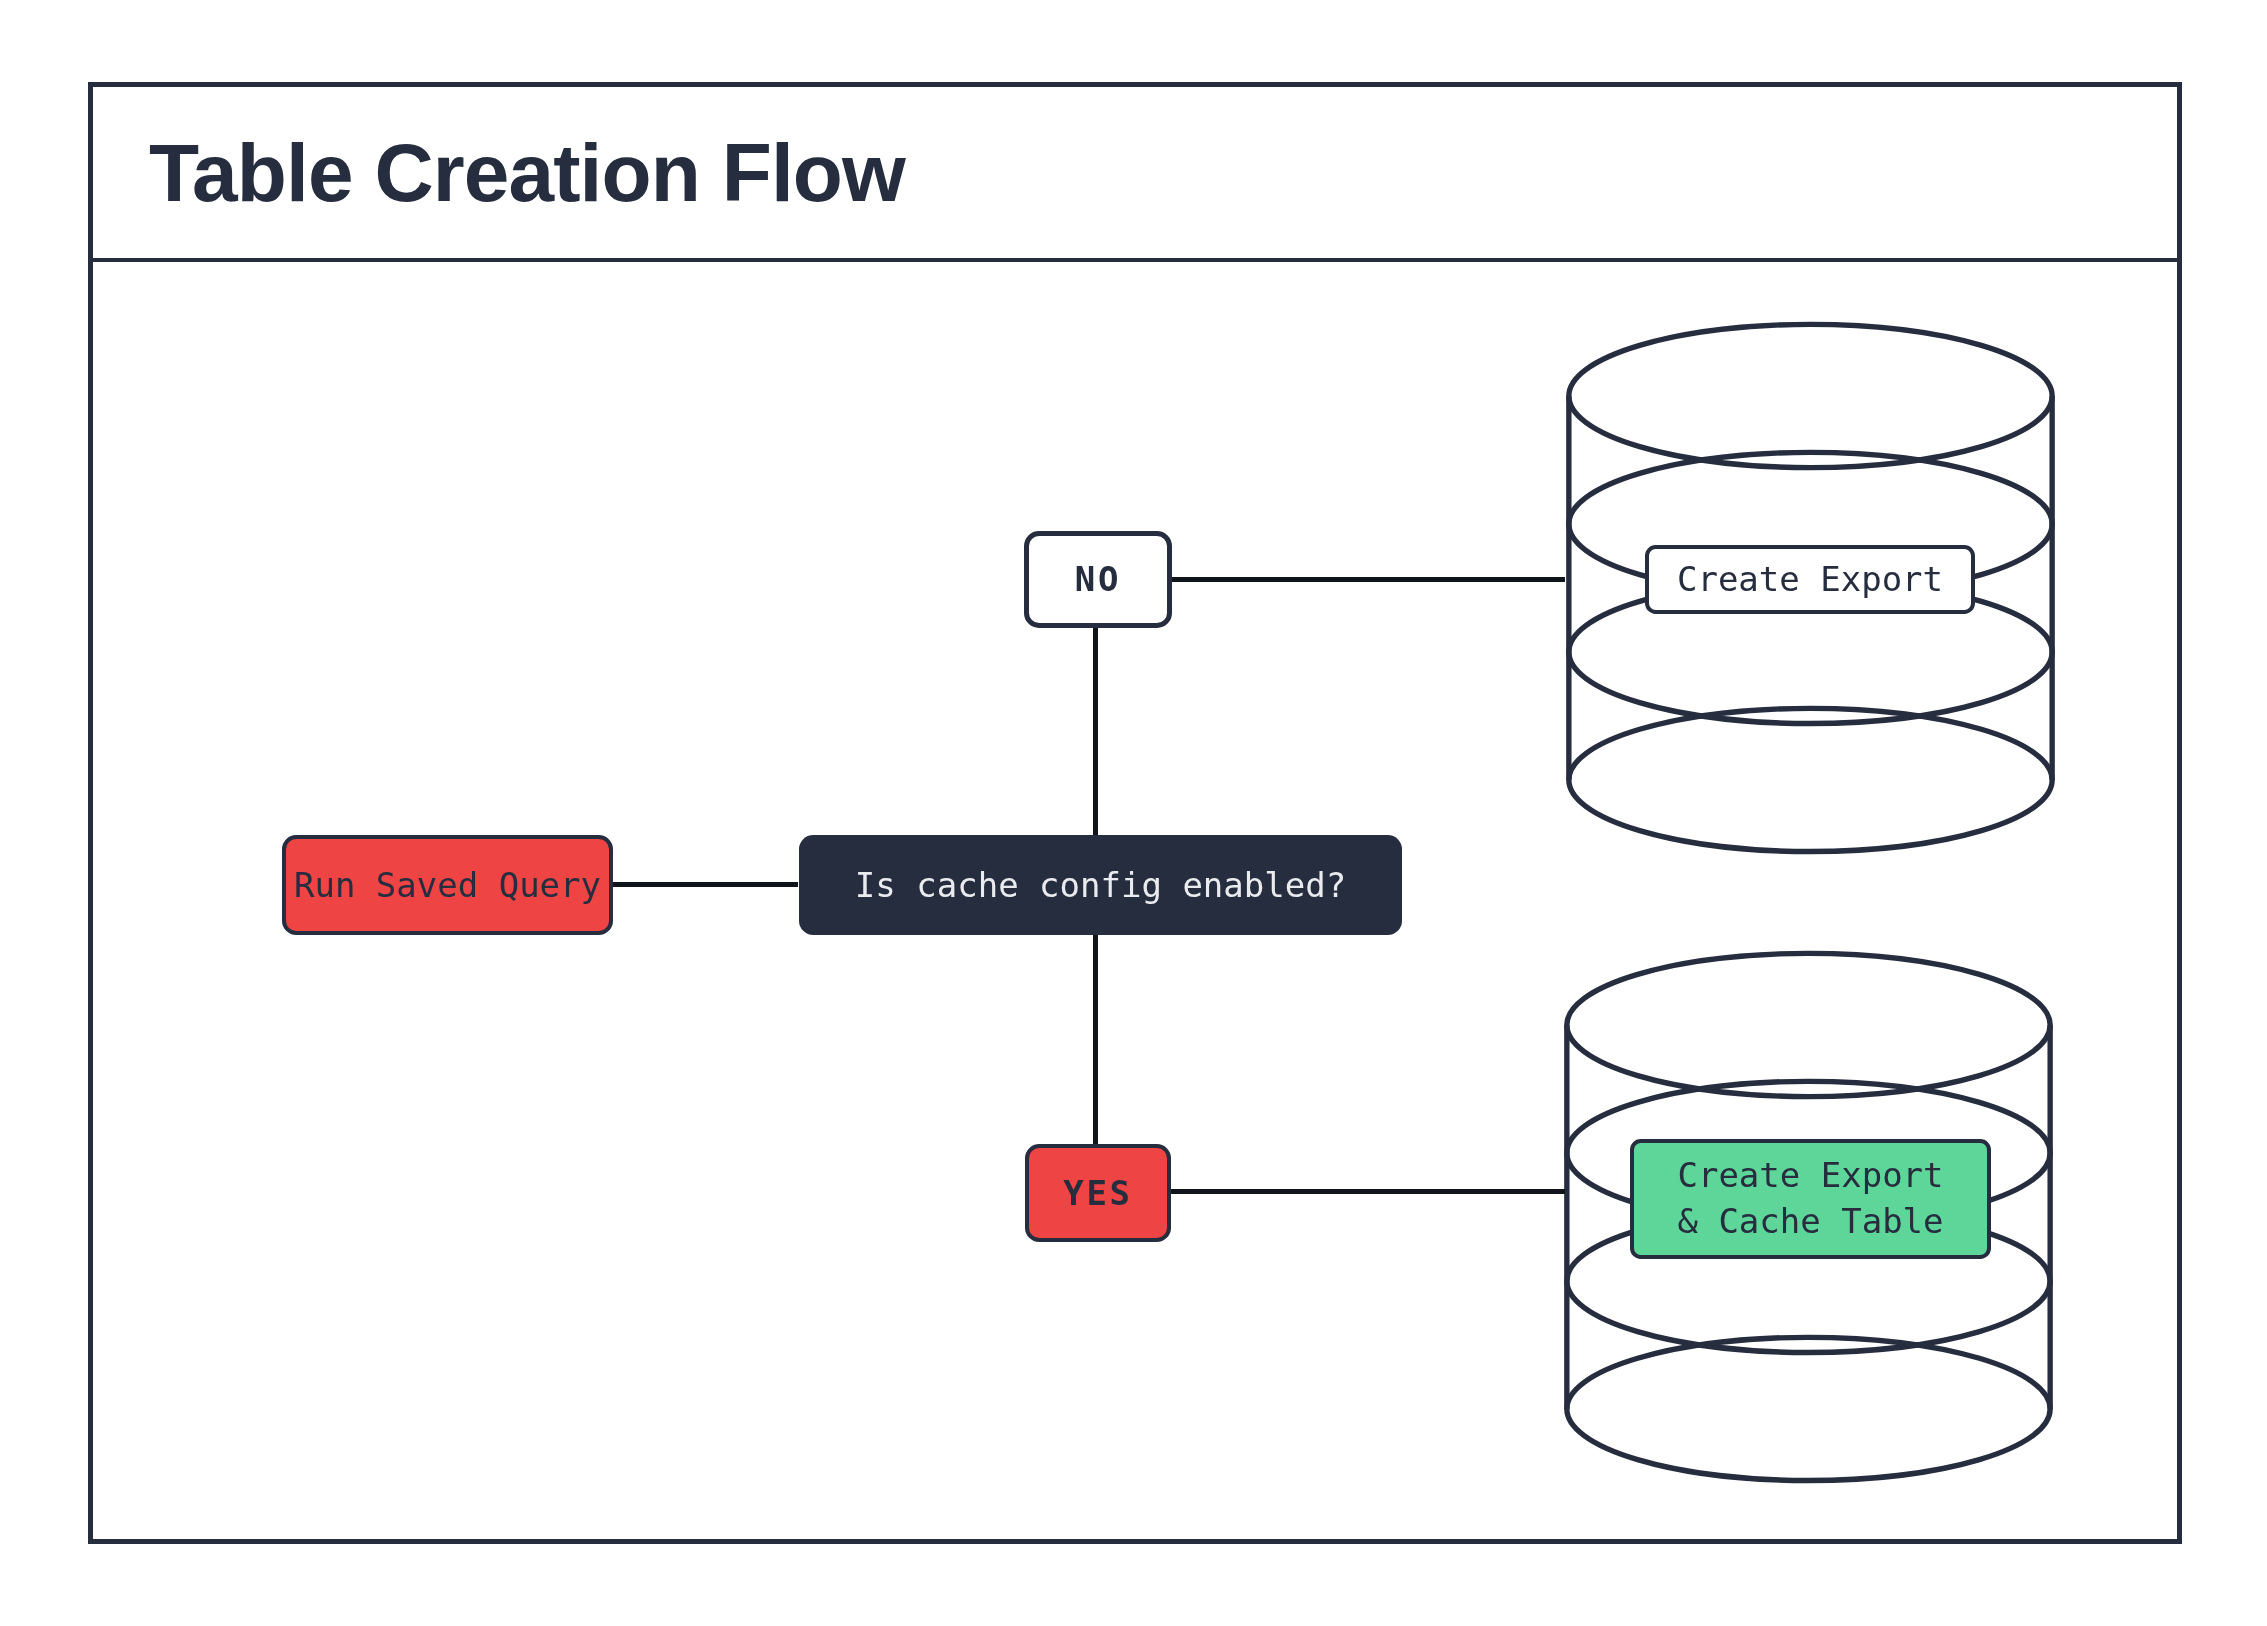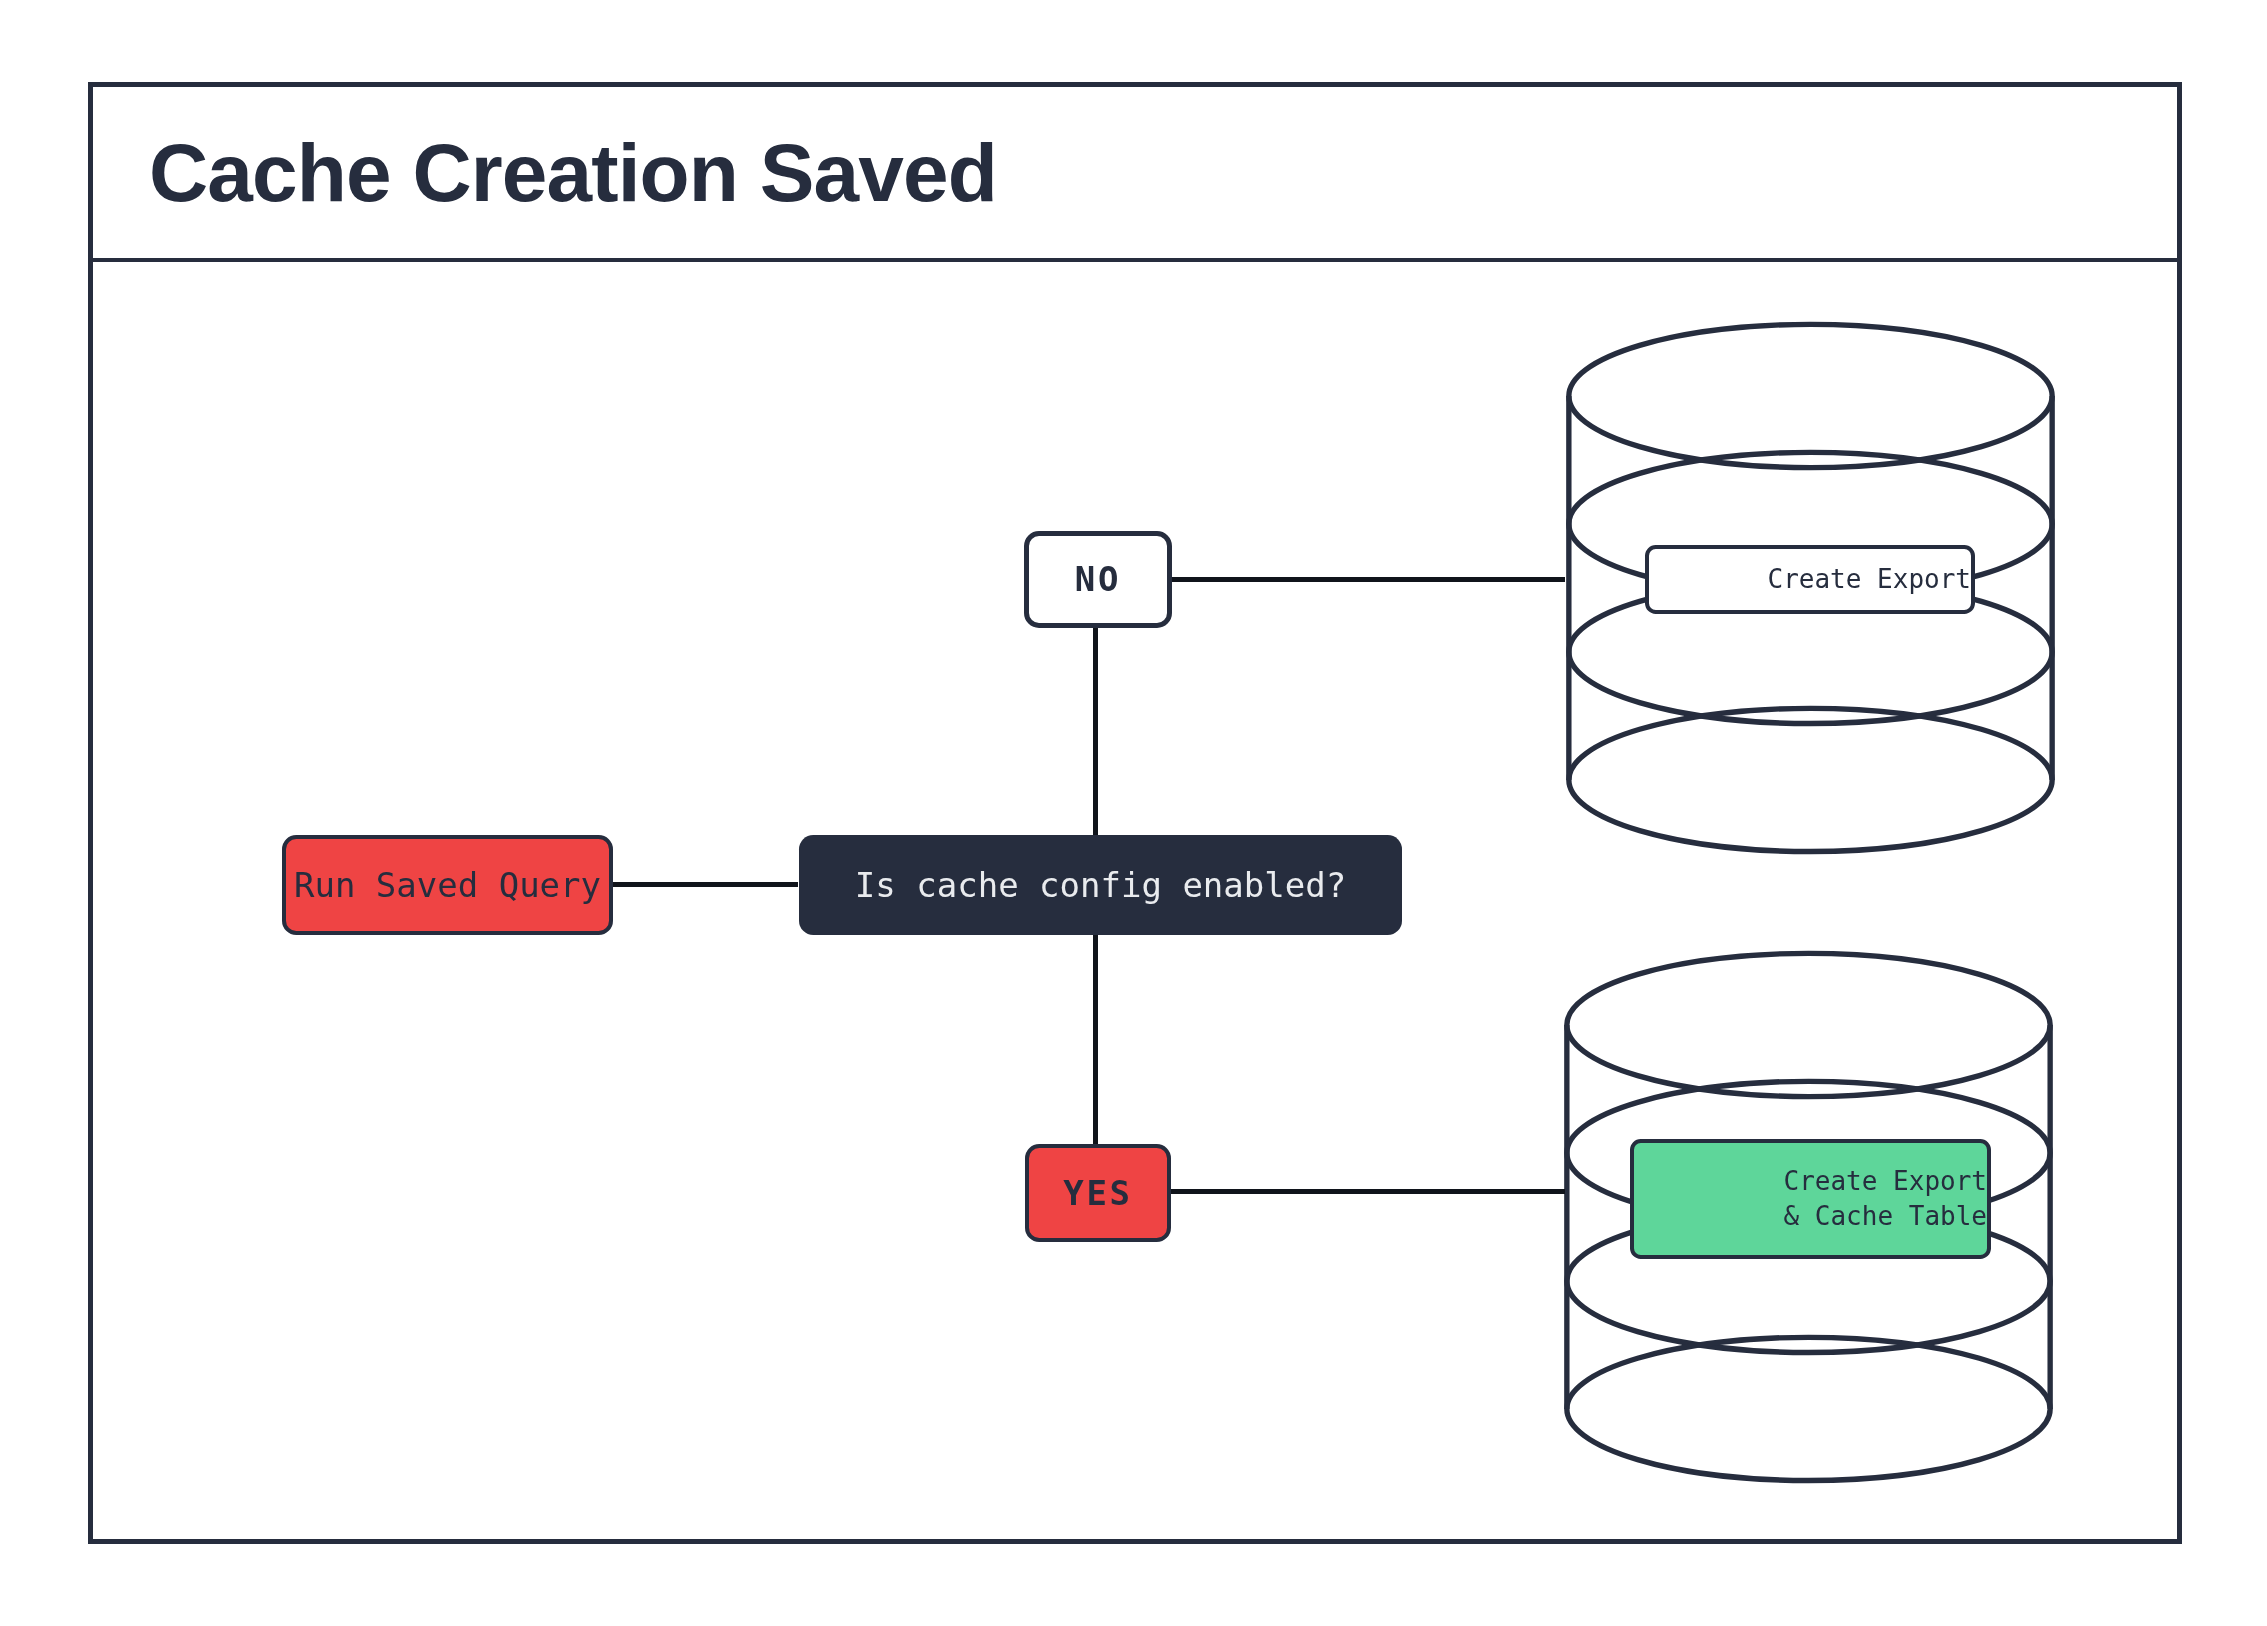--- a/index.html
+++ b/index.html
@@ -70,24 +70,24 @@
     color: #262d3e;
   }
   .node.small {
     font-weight: 600;
     letter-spacing: 2.7px;
   }
   .db-label {
     position: absolute;
     display: flex;
     flex-direction: column;
-    align-items: flex-end;
+    align-items: center;
     justify-content: center;
     box-sizing: border-box;
-    font-size: 26px;
+    font-size: 34px;
     line-height: 1.35;
     white-space: nowrap;
     border: 4.5px solid #262d3e;
     border-radius: 10.7px;
     z-index: 4;
   }
   .db-label.white { background: #ffffff; color: #262d3e; }
   .db-label.green { background: #5ed69a; color: #262d3e; }
   .connector {
     position: absolute;
@@ -104,21 +104,21 @@
     stroke-width: 6;
   }
 </style>
 </head>
 <body>
 
 <div class="canvas">
 
   <div class="frame">
     <div class="title-band">
-      <h1>Cache Creation Saved</h1>
+      <h1>Table Creation Flow</h1>
     </div>
   </div>
 
   <div class="connector" style="left:613px; top:882px; width:185px; height:5.4px;"></div>
   <div class="connector" style="left:1093px; top:628px; width:5.4px; height:208px;"></div>
   <div class="connector" style="left:1093px; top:935px; width:5.4px; height:209px;"></div>
   <div class="connector" style="left:1171px; top:577px; width:394px; height:5.4px;"></div>
   <div class="connector" style="left:1171px; top:1189px; width:394px; height:5.4px;"></div>
 
   <svg class="db-svg" style="left:1563px; top:319px;" width="495" height="537" viewBox="0 0 553 600">

